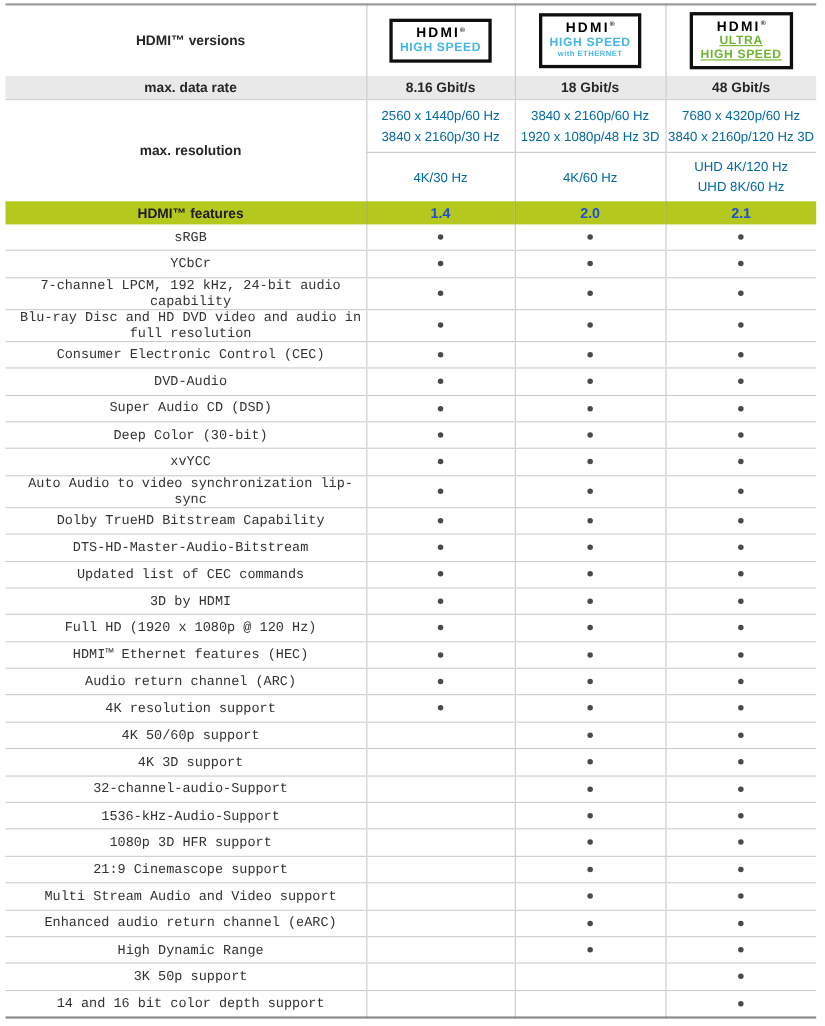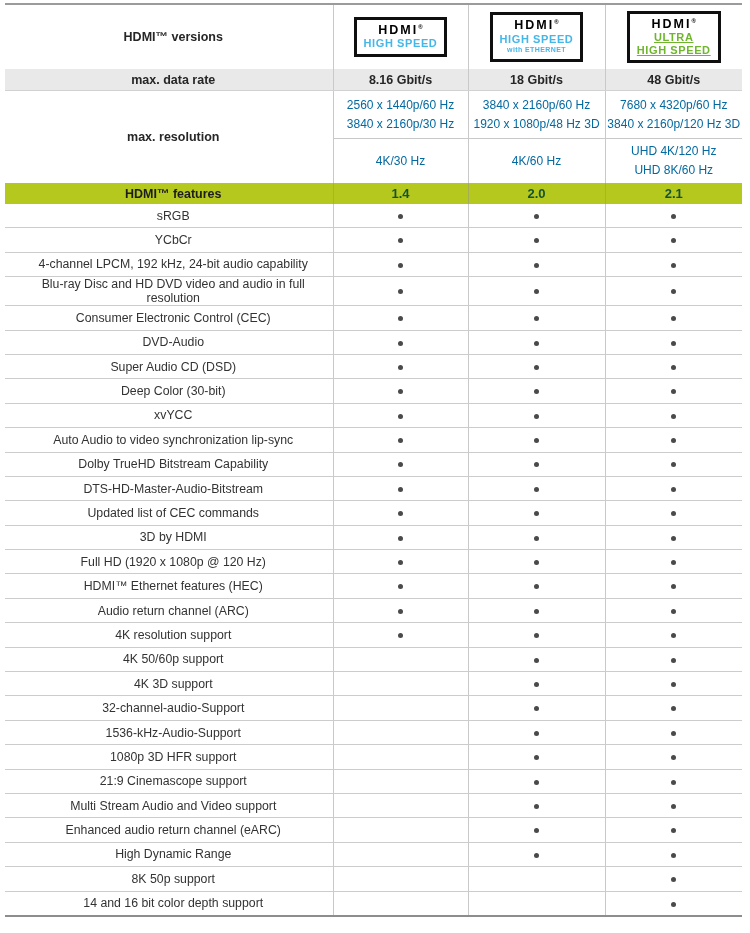--- a/index.html
+++ b/index.html
@@ -20,23 +20,23 @@
   .bold { font-weight:bold; color:#262626; }
 
   
   tr.r-versions td { height:64px; }
   tr.r-rate td { height:21px; background:#e9e9e9; border-bottom:1px solid #d2d2d2; font-size:12.5px; }
   tr.r-res1 td.val { height:47px; border-bottom:1px solid #c9c9c9; }
   tr.r-res2 td.val { height:44px; }
   .res-line { display:block; font-size:12px; line-height:1.55; color:#0369a1; }
   tr.r-green td { height:21px; background:#b5c81e; border-left-color:#b2b98a; }
   tr.r-green td.lbl { font-weight:bold; color:#1d1d1d; font-size:12.5px; }
-  tr.r-green td.val { font-weight:bold; color:#14532d; font-size:13px; border-left:1px solid #a4af54; }
+  tr.r-green td.val { font-weight:bold; color:#1d4ed8; font-size:13px; border-left:1px solid #a4af54; }
   tr.r-feat td { height:23.4px; border-bottom:1px solid #cccccc; }
-  tr.r-feat td.lbl { font-size:12.3px; color:#333; font-weight:normal; }
+  tr.r-feat td.lbl { font-size:12.3px; color:#333; font-weight:normal;font-family:Liberation Mono, monospace; }
   tr.r-feat:last-child td { border-bottom:none; }
 
   .dot {
     display:inline-block; width:5px; height:5px; border-radius:50%;
     background:#4a4a4a; vertical-align:middle;
   }
 
   
   .badge {
     display:inline-block; background:#fff; border:3px solid #0f0f0f;
@@ -142,21 +142,21 @@
   </tr>
 
   <tr class="r-feat">
     <td class="lbl feat">YCbCr</td>
     <td class="val sup"><span class="dot"></span></td>
     <td class="val sup"><span class="dot"></span></td>
     <td class="val sup"><span class="dot"></span></td>
   </tr>
 
   <tr class="r-feat">
-    <td class="lbl feat">4-channel LPCM, 192 kHz, 24-bit audio capability</td>
+    <td class="lbl feat">7-channel LPCM, 192 kHz, 24-bit audio capability</td>
     <td class="val sup"><span class="dot"></span></td>
     <td class="val sup"><span class="dot"></span></td>
     <td class="val sup"><span class="dot"></span></td>
   </tr>
 
   <tr class="r-feat">
     <td class="lbl feat">Blu-ray Disc and HD DVD video and audio in full resolution</td>
     <td class="val sup"><span class="dot"></span></td>
     <td class="val sup"><span class="dot"></span></td>
     <td class="val sup"><span class="dot"></span></td>
@@ -317,21 +317,21 @@
   </tr>
 
   <tr class="r-feat">
     <td class="lbl feat">High Dynamic Range</td>
     <td class="val sup"></td>
     <td class="val sup"><span class="dot"></span></td>
     <td class="val sup"><span class="dot"></span></td>
   </tr>
 
   <tr class="r-feat">
-    <td class="lbl feat">8K 50p support</td>
+    <td class="lbl feat">3K 50p support</td>
     <td class="val sup"></td>
     <td class="val sup"></td>
     <td class="val sup"><span class="dot"></span></td>
   </tr>
 
   <tr class="r-feat">
     <td class="lbl feat">14 and 16 bit color depth support</td>
     <td class="val sup"></td>
     <td class="val sup"></td>
     <td class="val sup"><span class="dot"></span></td>

